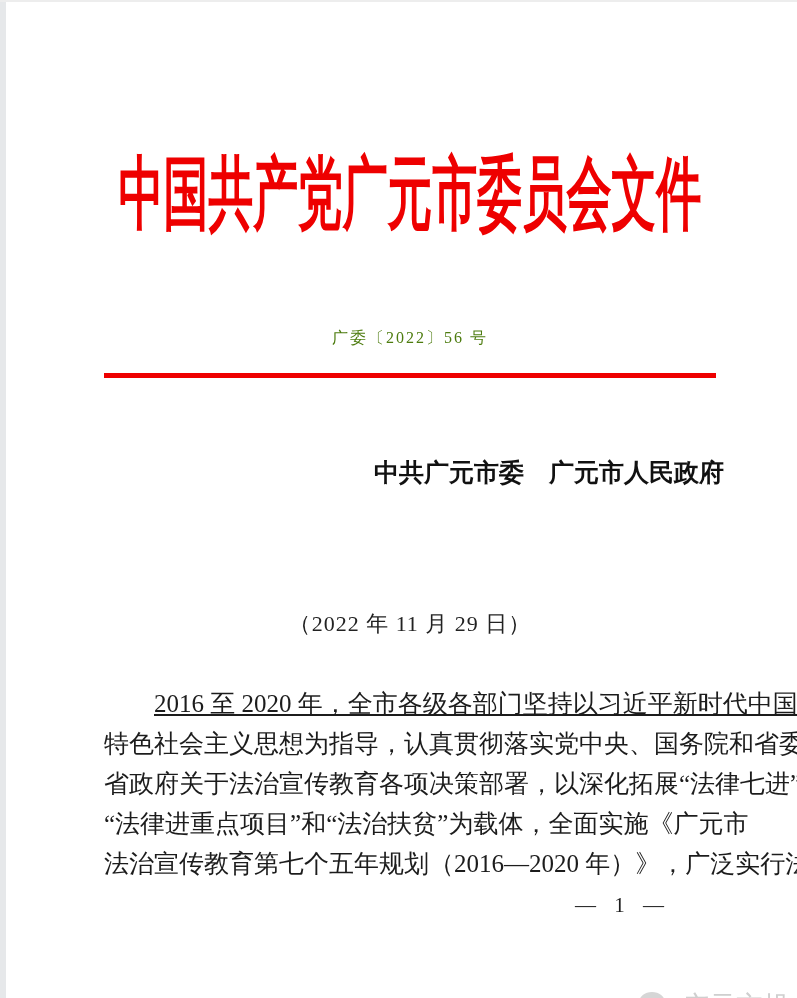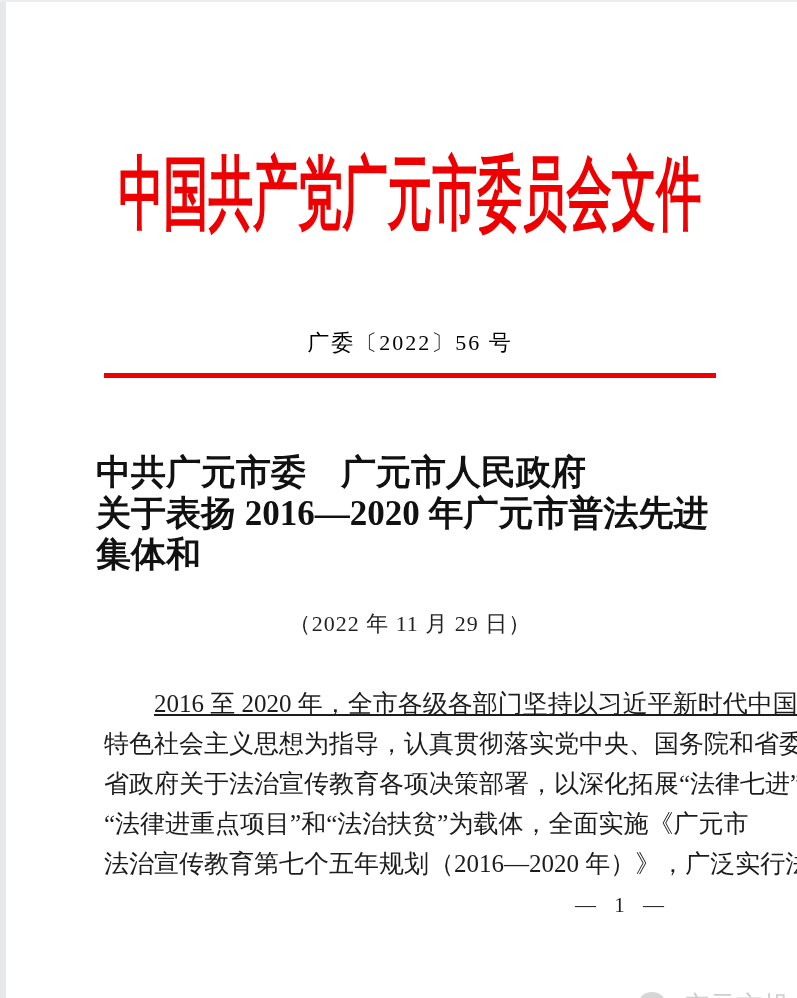--- a/index.html
+++ b/index.html
@@ -35,35 +35,35 @@
     white-space: nowrap;
     line-height: 1.15;
     transform: scaleX(0.56);
     transform-origin: 50% 50%;
     letter-spacing: 0;
   }
   
   .doc-number {
     position: absolute; top: 328px; left: 104px; width: 612px;
     text-align: center;
-    font-size: 22px;
+    font-size: 16px;
     letter-spacing: 2px;
-    color: #000000;
+    color: #4d7c0f;
   }
   
   .red-line {
     position: absolute; top: 373px; left: 104px;
     width: 612px; height: 5px;
     background: #ee0000;
   }
   
   .doc-title {
     position: absolute; top: 452px; left: 96px; width: 628px;
-    text-align: left;
-    font-size: 35px;
+    text-align: right;
+    font-size: 25px;
     font-weight: 700;
     line-height: 41px;
     color: #111111;
   }
   
   .doc-date {
     position: absolute; top: 609px; left: 104px; width: 612px;
     text-align: center;
     font-size: 22px;
     letter-spacing: 1px;
@@ -114,21 +114,20 @@
   <div class="letterhead">
     <div class="letterhead-text">中国共产党广元市委员会文件</div>
   </div>
 
   <div class="doc-number">广委〔2022〕56 号</div>
 
   <div class="red-line"></div>
 
   <div class="doc-title">
     <div>中共广元市委　广元市人民政府</div>
-    <div>关于表扬 2016—2020 年广元市普法先进集体和</div>
   </div>
 
   <div class="doc-date">（2022 年 11 月 29 日）</div>
 
   <div class="doc-body">
     <div class="line indent">2016 至 2020 年，全市各级各部门坚持以习近平新时代中国</div>
     <div class="line">特色社会主义思想为指导，认真贯彻落实党中央、国务院和省委、</div>
     <div class="line">省政府关于法治宣传教育各项决策部署，以深化拓展“法律七进”</div>
     <div class="line">“法律进重点项目”和“法治扶贫”为载体，全面实施《广元市</div>
     <div class="line">法治宣传教育第七个五年规划（2016—2020 年）》，广泛实行法</div>

